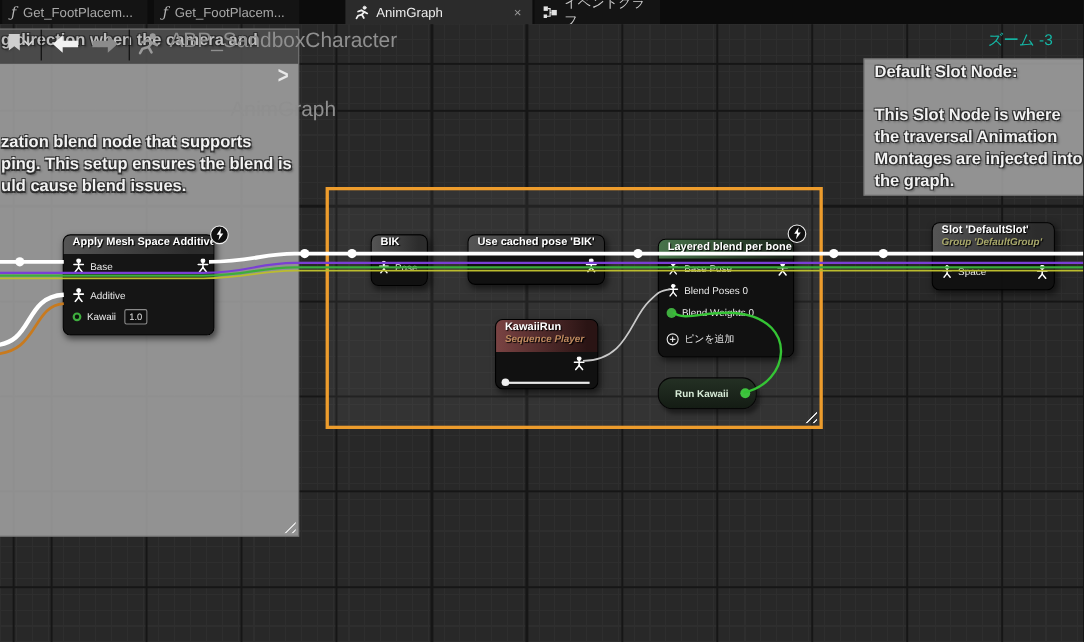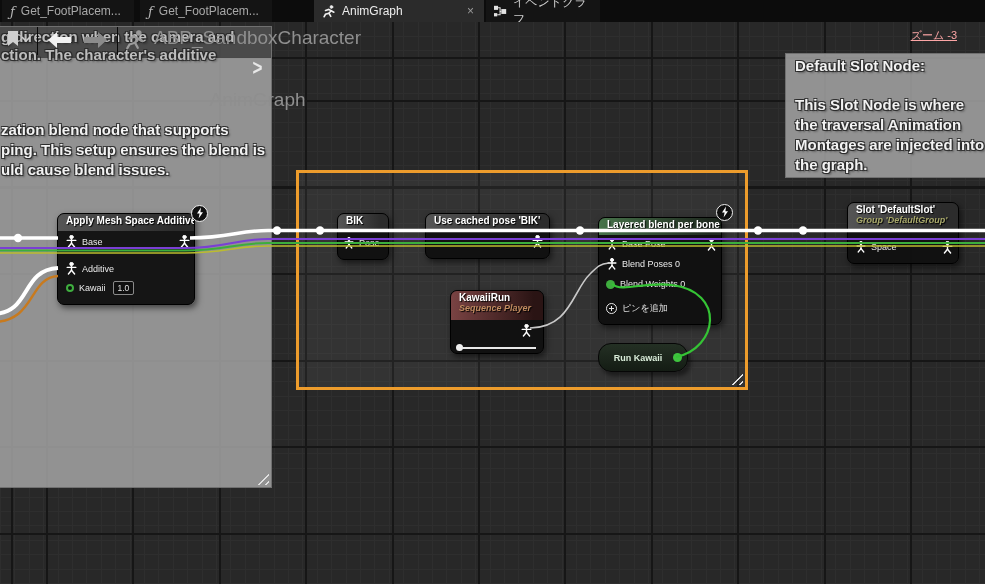--- a/index.html
+++ b/index.html
@@ -62,21 +62,21 @@
   .capsule{position:absolute;background:linear-gradient(180deg,#243024,#141c14);border:1px solid #060606;
     border-radius:13px;box-shadow:3px 4px 4px rgba(0,0,0,.45);color:#d8ecd8;font-size:9px;font-weight:bold;
     display:flex;align-items:center;justify-content:center;}
   .capsule .cpin{position:absolute;right:5px;top:50%;margin-top:-4.5px;width:9px;height:9px;border-radius:50%;background:#3FC43F;}
   .progress-dot{position:absolute;width:7px;height:7px;border-radius:50%;background:#efefef;}
   .progress-bar{position:absolute;height:2px;background:#e8e8e8;}
   
   .ovl{position:absolute;z-index:8;flex-direction:column;}
   .crumb{font-size:19px;color:#8f8f8f;white-space:nowrap;display:flex;align-items:center;gap:10px;}
   .crumb .sep{color:#e8e8e8;font-size:17px;font-weight:bold;transform:scaleY(1.25);}
-  .zoomlbl{font-size:11px;color:#fca5a5;text-decoration:underline;}
+  .zoomlbl{font-size:14px;color:#14b8a6;}
   .vdiv{position:absolute;width:1px;height:28px;background:#0a0a0a;z-index:8;}
   svg{display:block;}
   .wires{position:absolute;left:0;top:0;z-index:2;pointer-events:none;}
   .layer-comments{z-index:1;}
   .layer-nodes{z-index:3;}
 </style>
 </head>
 <body>
 
 <div class="screen">
@@ -122,21 +122,20 @@
     </div>
   </div>
 
   <div class="graph">
 
     <div class="layer-comments">
 
       <div class="comment comment-gray" style="left:-30px;top:4px;width:302px;height:462px;">
         <div class="titleband"></div>
         <div class="cmt-text dimline" style="left:30px;top:1px;">g direction when the camera and</div>
-        <div class="cmt-text dimline" style="left:30px;top:19px;">ction. The character's additive</div>
         <div class="cmt-text" style="left:30px;top:94px;">zation blend node that supports</div>
         <div class="cmt-text" style="left:30px;top:114px;">ping. This setup ensures the blend is</div>
         <div class="cmt-text" style="left:30px;top:134px;">uld cause blend issues.</div>
         <div class="resize-handle"></div>
       </div>
 
       <div class="comment comment-gray" style="left:785px;top:31px;width:210px;height:125px;">
         <div class="cmt-text" style="left:9px;top:3px;">Default Slot Node:</div>
         <div class="cmt-text" style="left:9px;top:41px;white-space:normal;width:192px;line-height:20px;">This Slot Node is where the traversal Animation Montages are injected into the graph.</div>
       </div>

